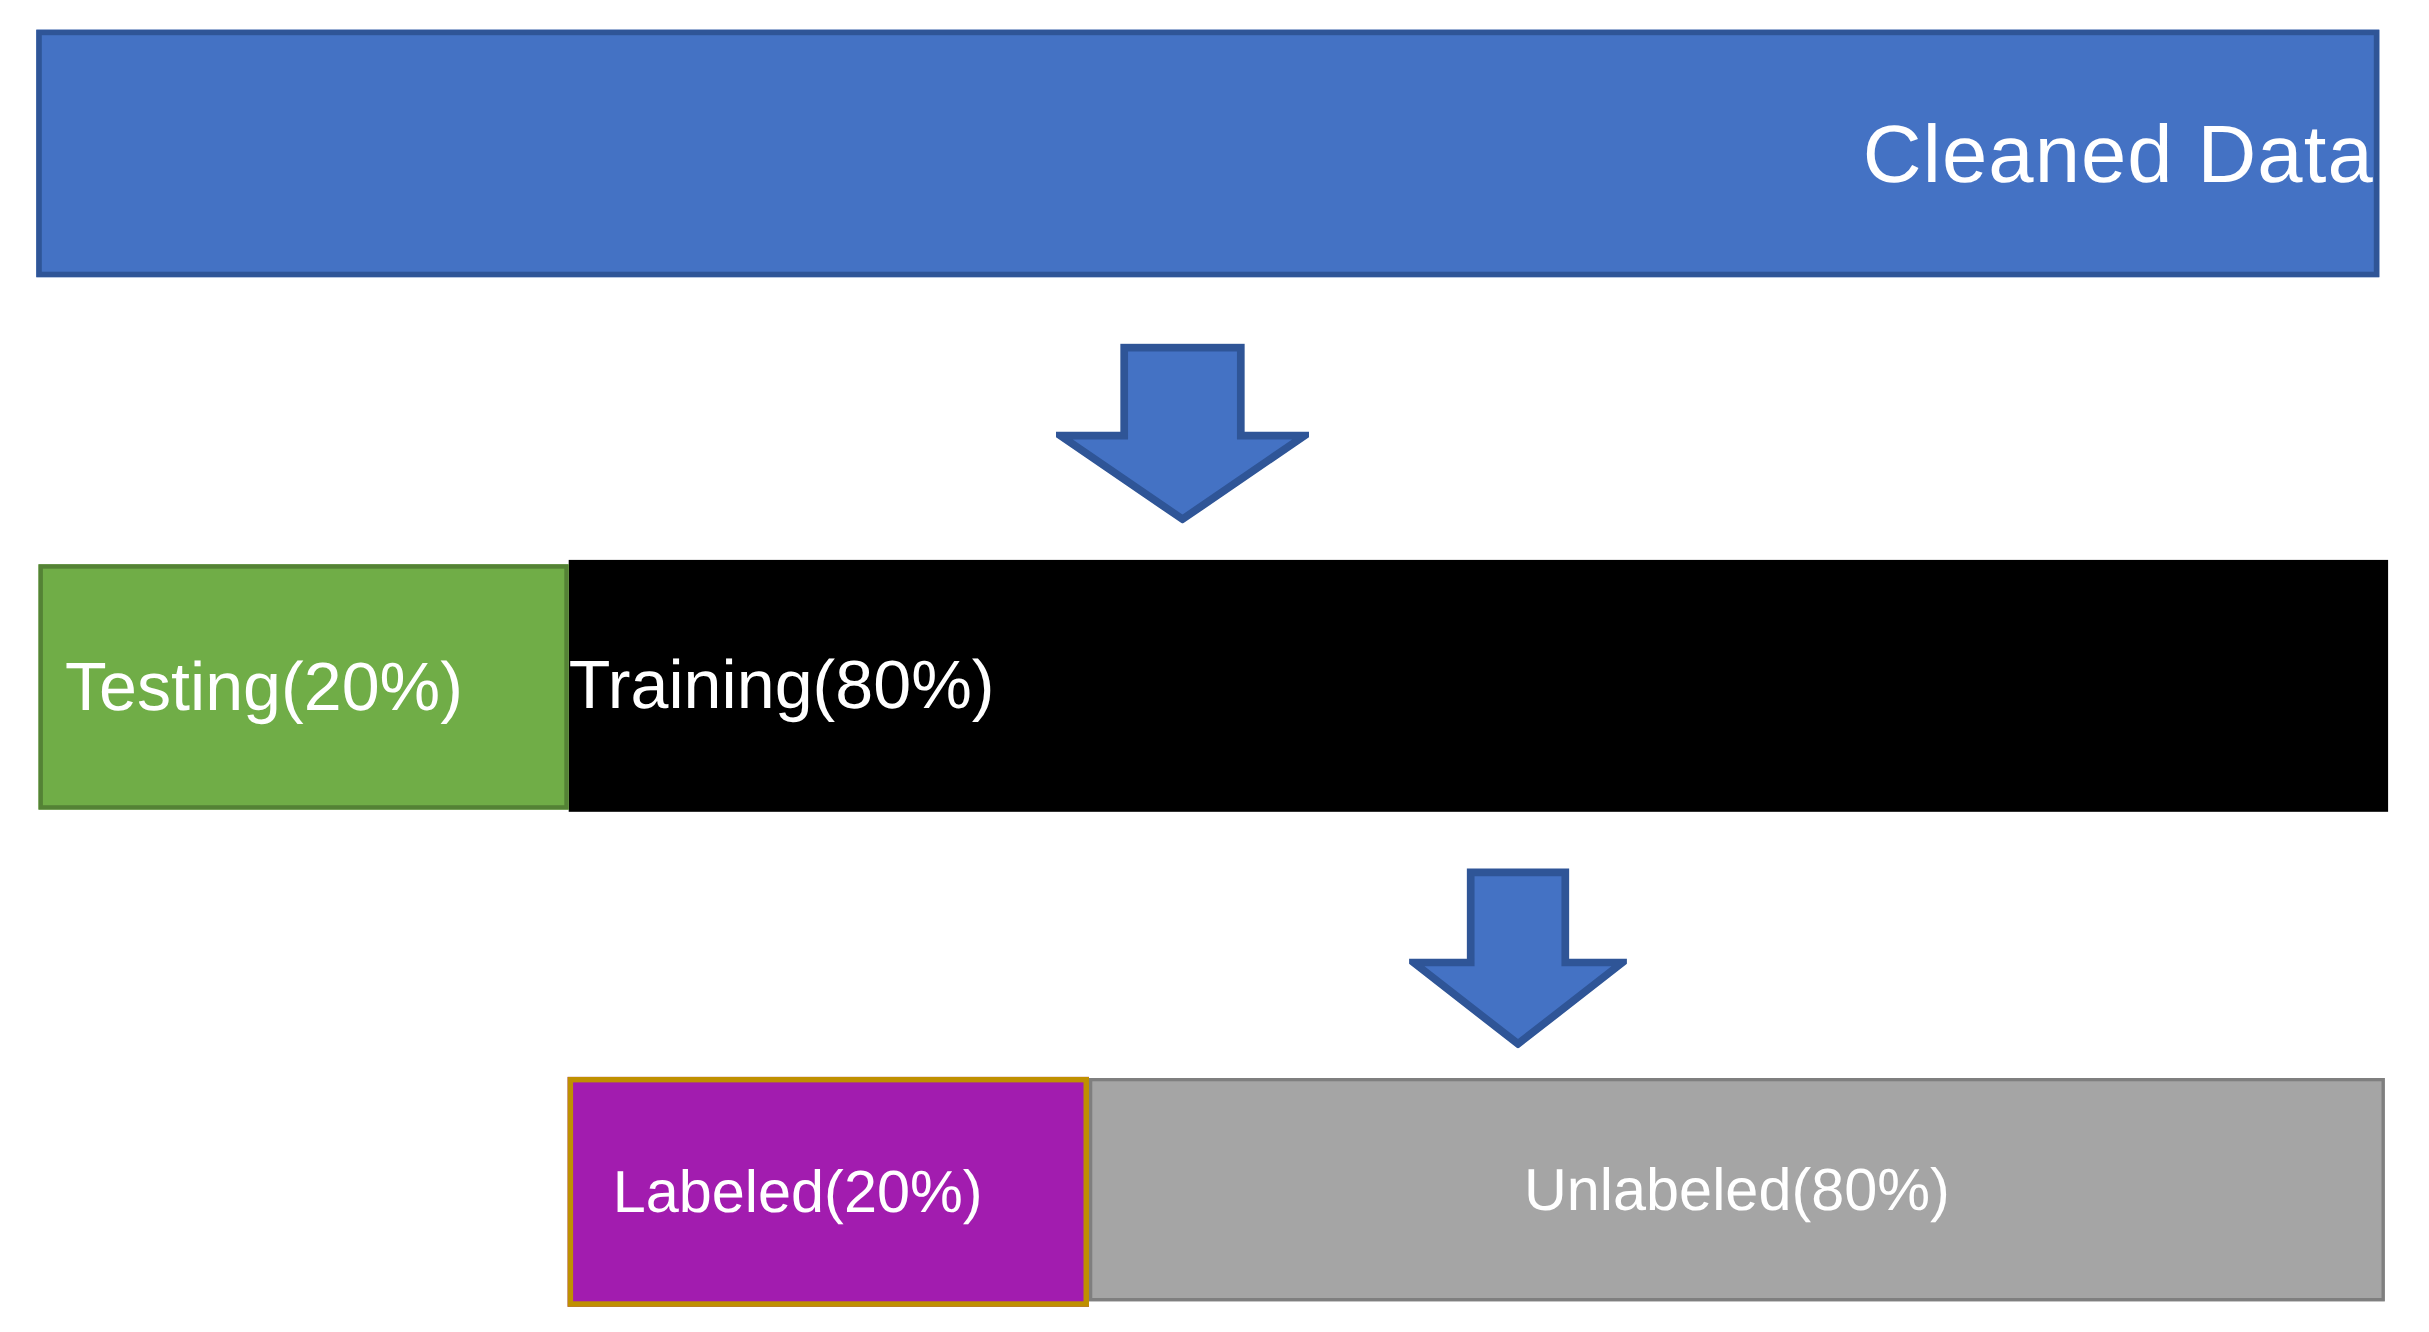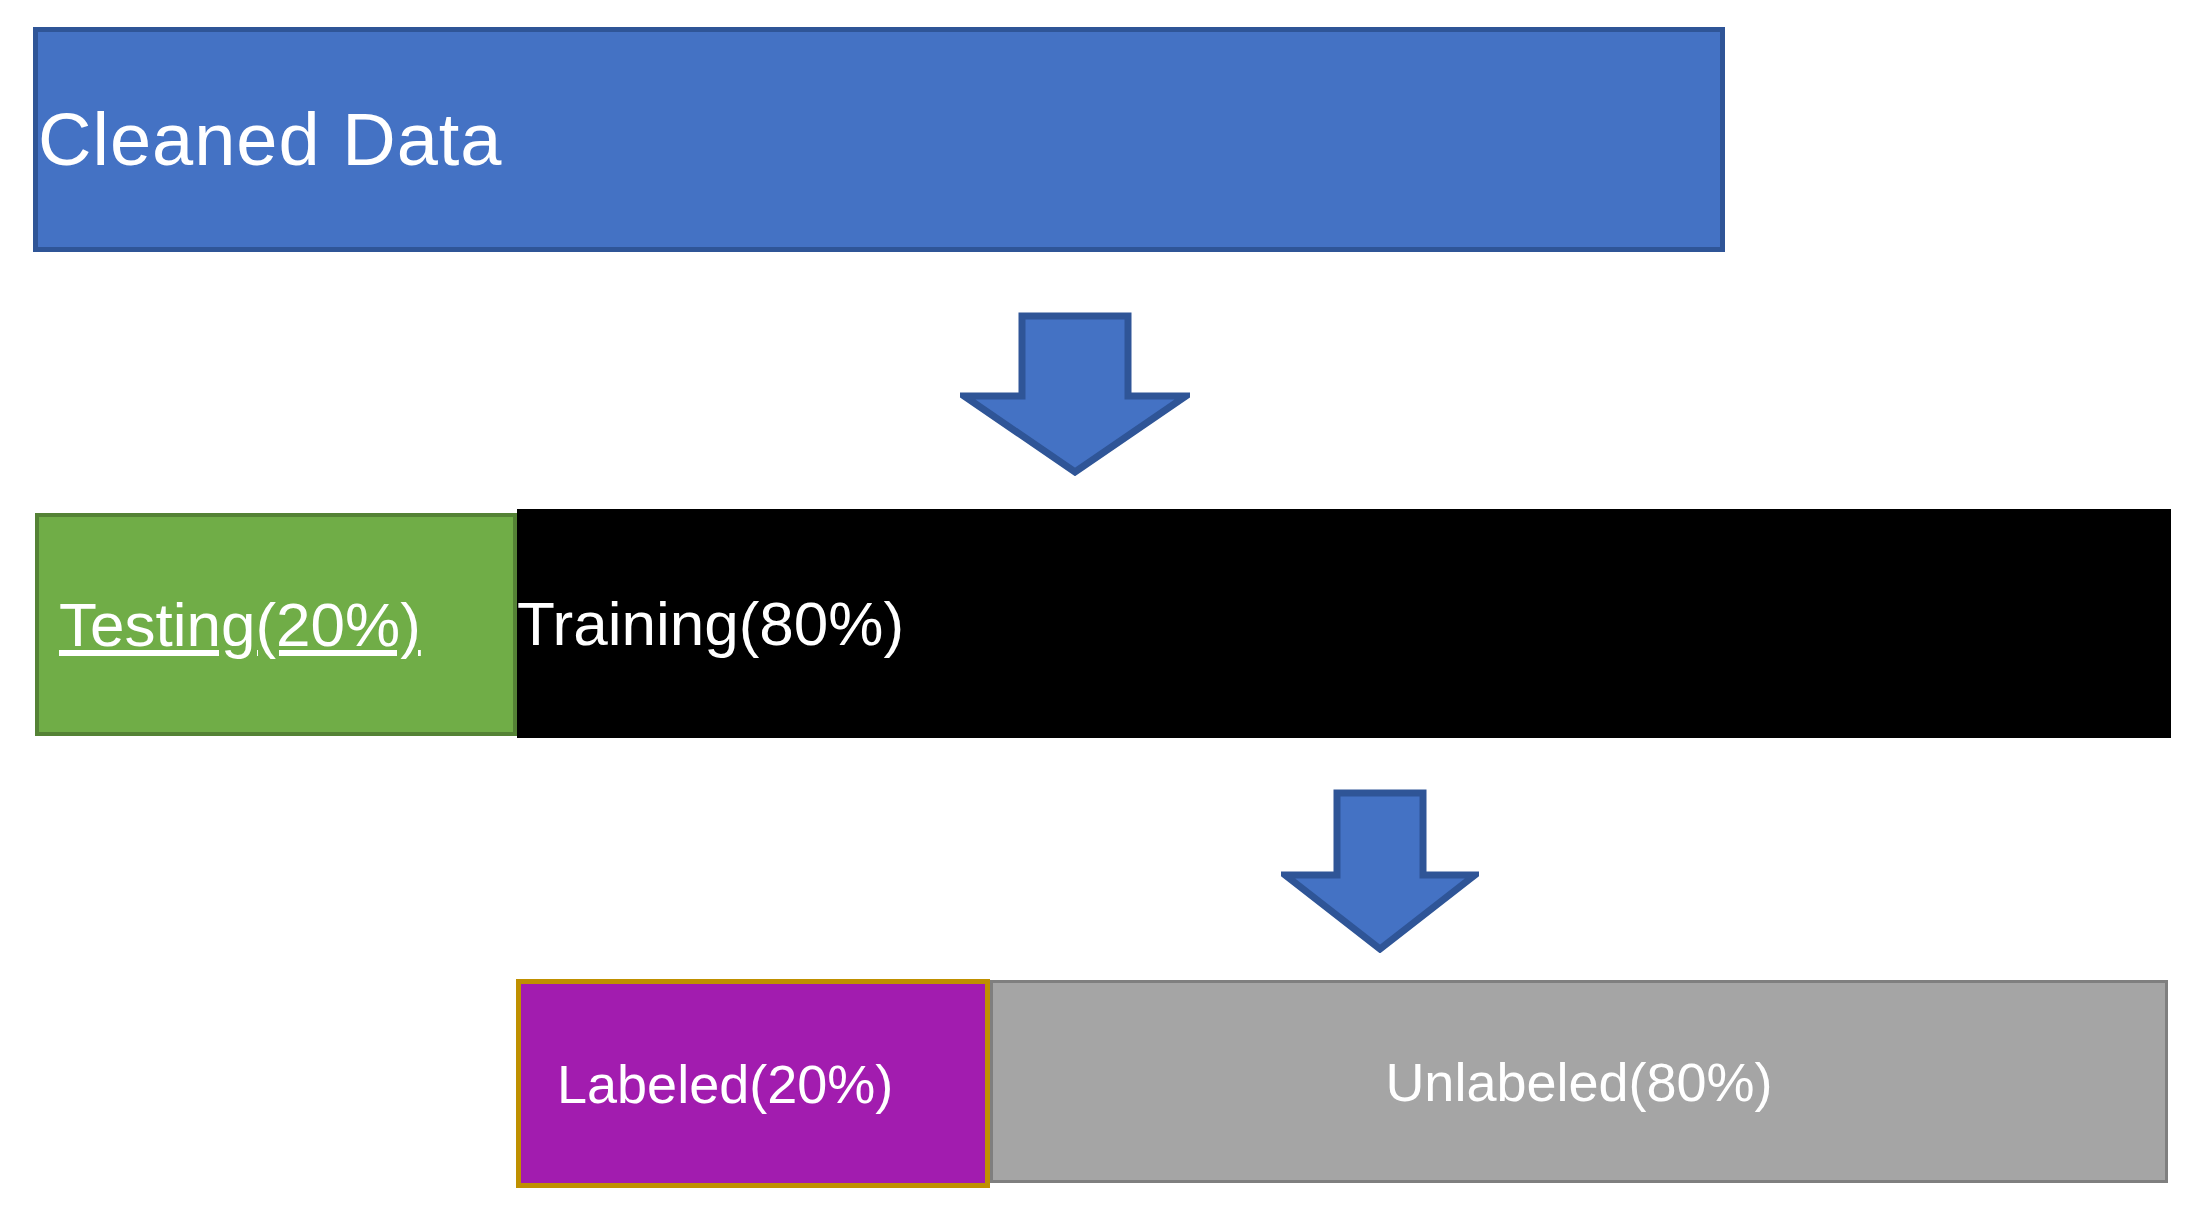--- a/index.html
+++ b/index.html
@@ -25,42 +25,41 @@
     display: flex;
     align-items: center;
     color: #ffffff;
     white-space: nowrap;
   }
 
   
   #cleaned-data-box {
     left: 33px;
     top: 27px;
-    width: 1692px;
+    width: 2130px;
     height: 225px;
     background: #4472C4;
     border: 5px solid #2F5597;
-    justify-content: flex-start;
+    justify-content: flex-end;
     font-size: 74px;
     letter-spacing: 1px;
   }
 
   
   #testing-box {
     left: 35px;
     top: 513px;
     width: 482px;
     height: 223px;
     background: #70AD47;
     border: 4px solid #548235;
     justify-content: flex-start;
     padding-left: 20px;
     font-size: 62px;
     z-index: 2;
-    text-decoration: underline;
   }
   #training-box {
     left: 517px;
     top: 509px;
     width: 1654px;
     height: 229px;
     background: #000000;
     justify-content: flex-start;
     font-size: 62px;
     z-index: 1;

